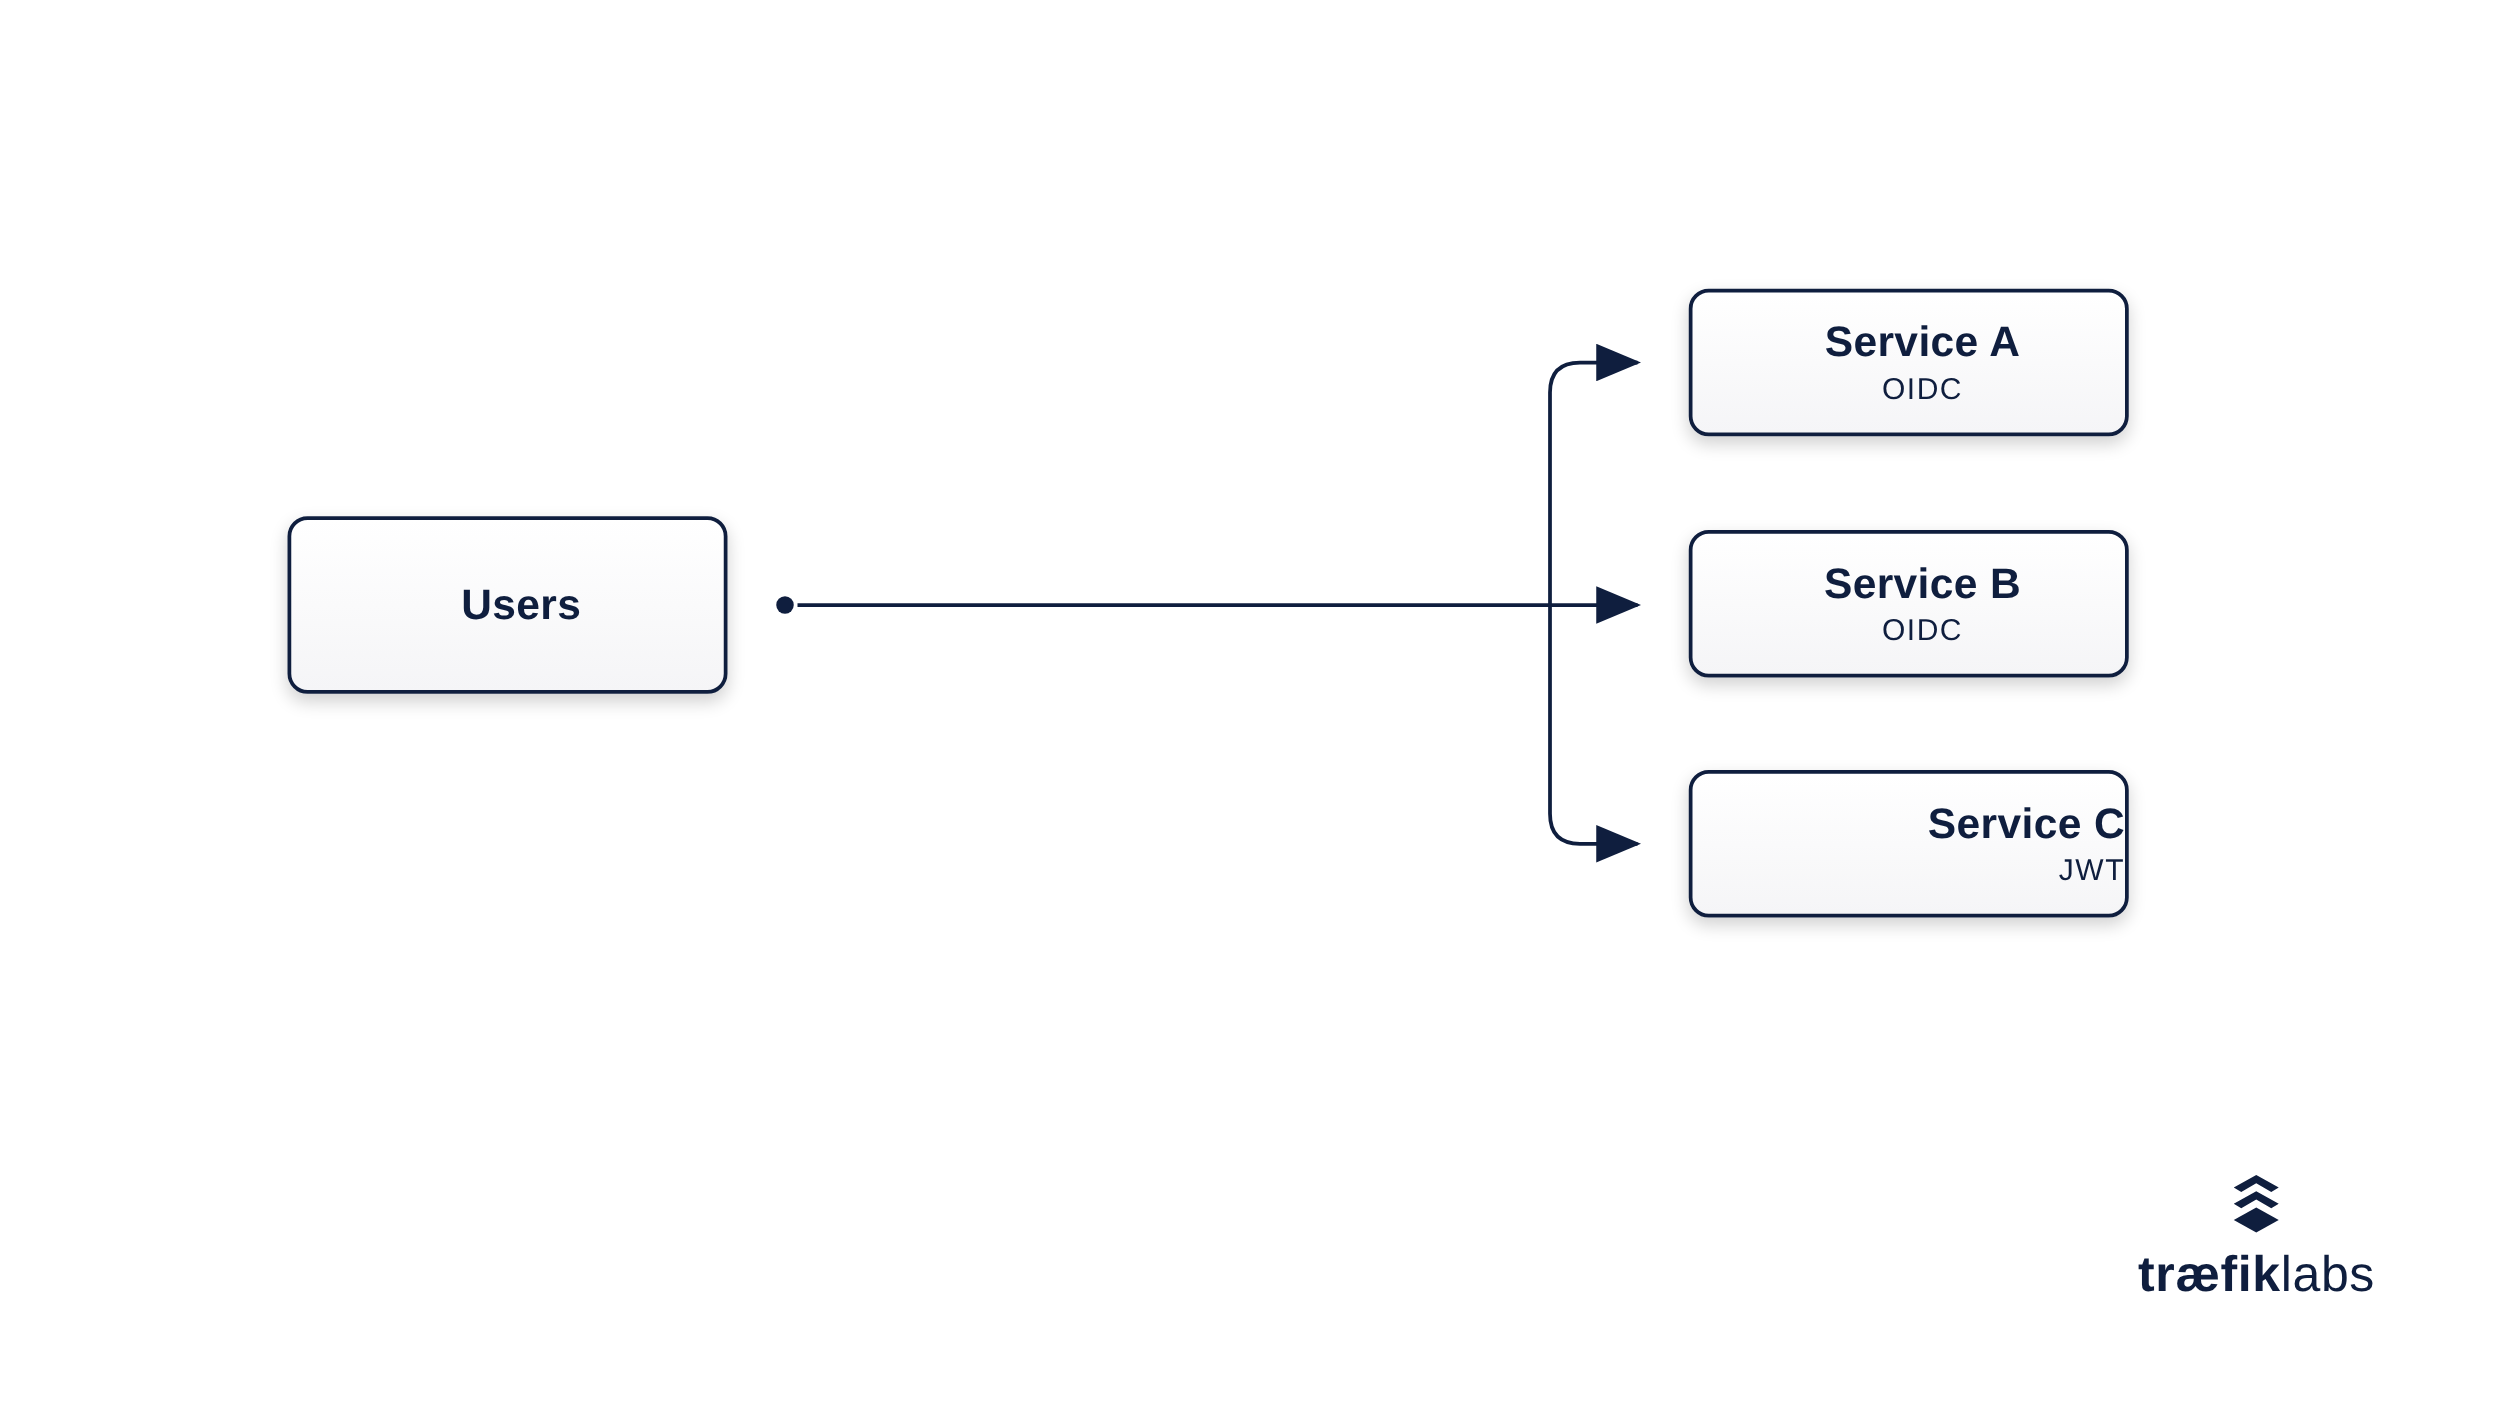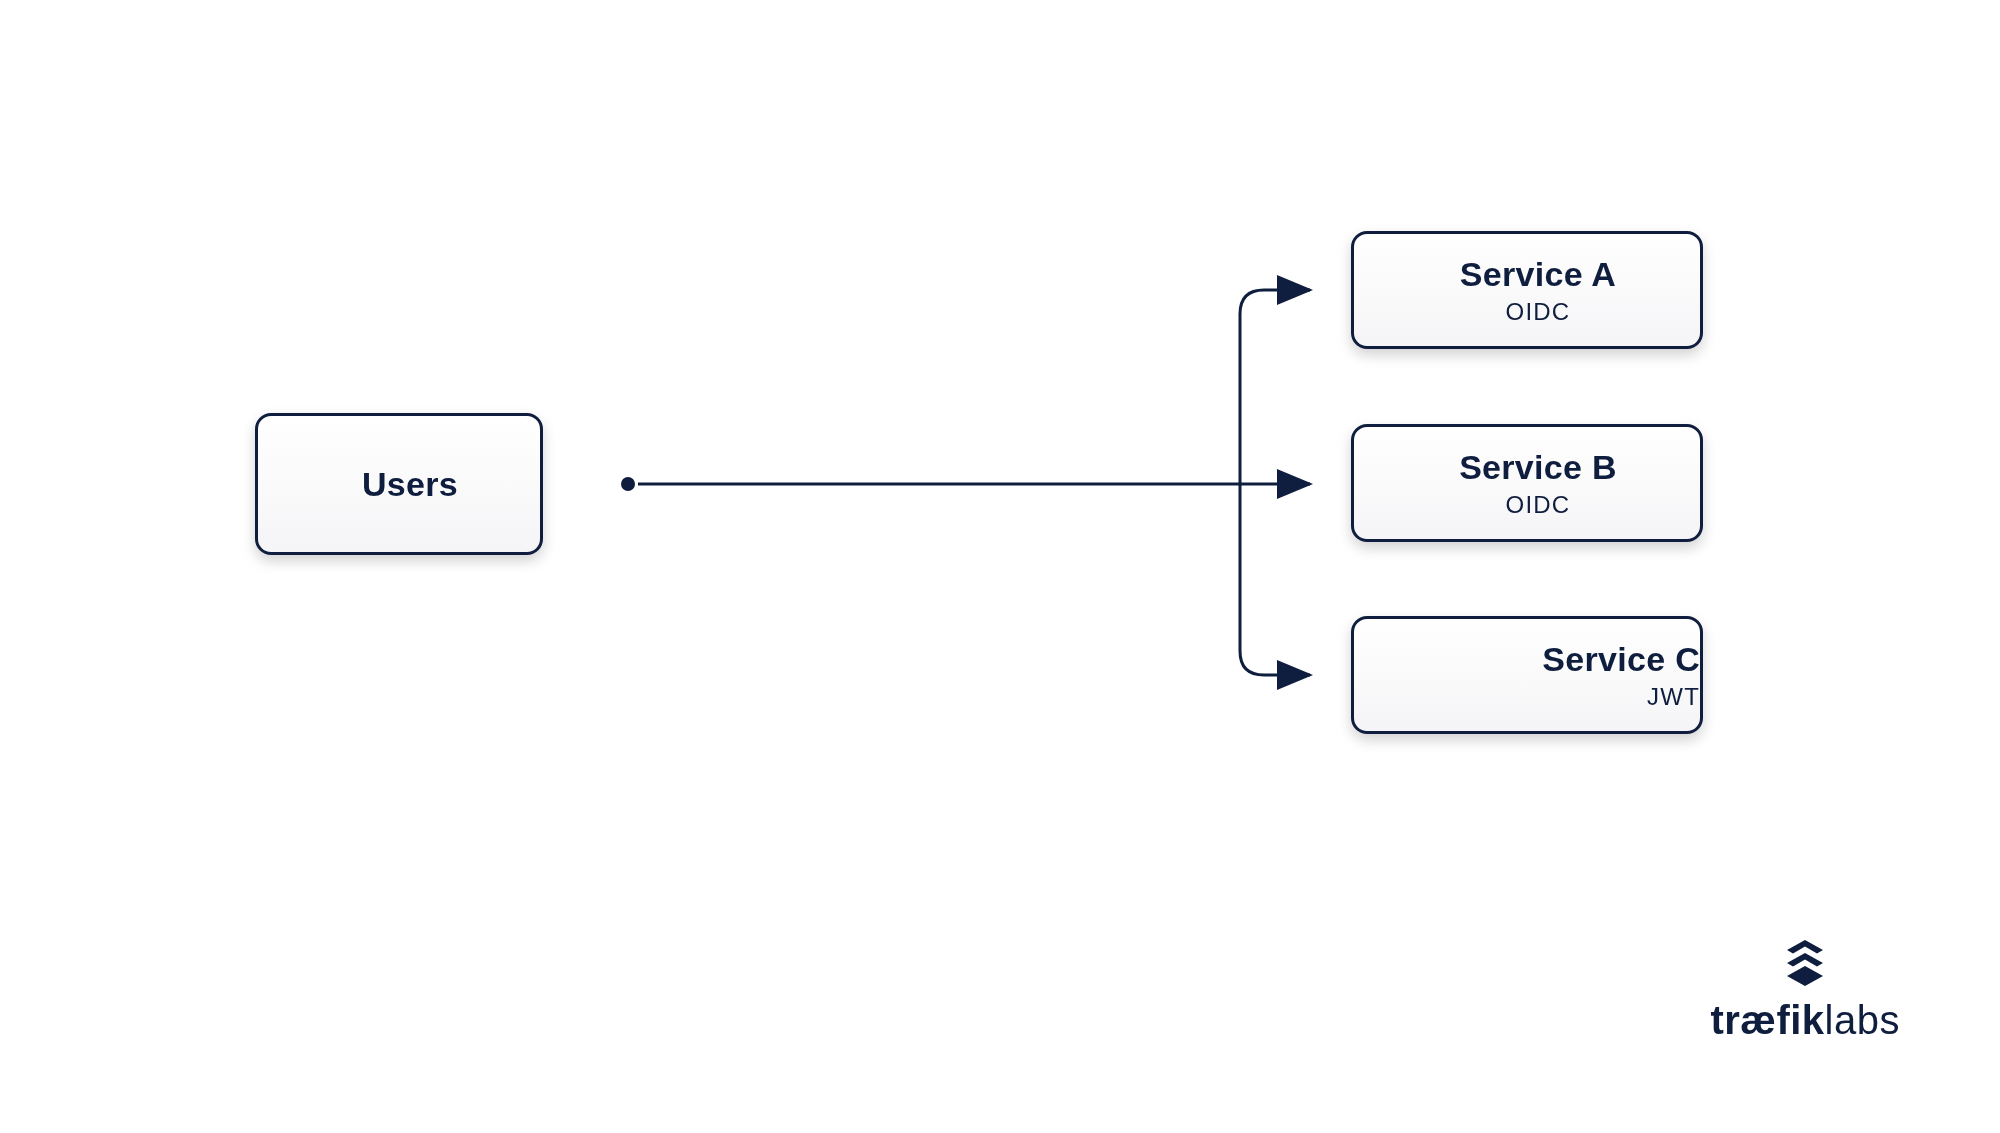--- a/index.html
+++ b/index.html
@@ -29,23 +29,23 @@
       letter-spacing: 0.3px;
     }
     .box-subtitle {
       font-size: 24px;
       font-weight: 400;
       color: #0f1e3e;
       letter-spacing: 1.2px;
       margin-top: 4px;
     }
     .users-box {
-      left: 255px;
+      left: 230px;
       top: 413px;
-      width: 288px;
+      width: 352px;
       height: 142px;
     }
     .service-box {
       left: 1351px;
       width: 352px;
       height: 118px;
     }
     .service-a { top: 231px; }
     .service-b { top: 424px; }
     .service-c { top: 616px; align-items: flex-end; }

